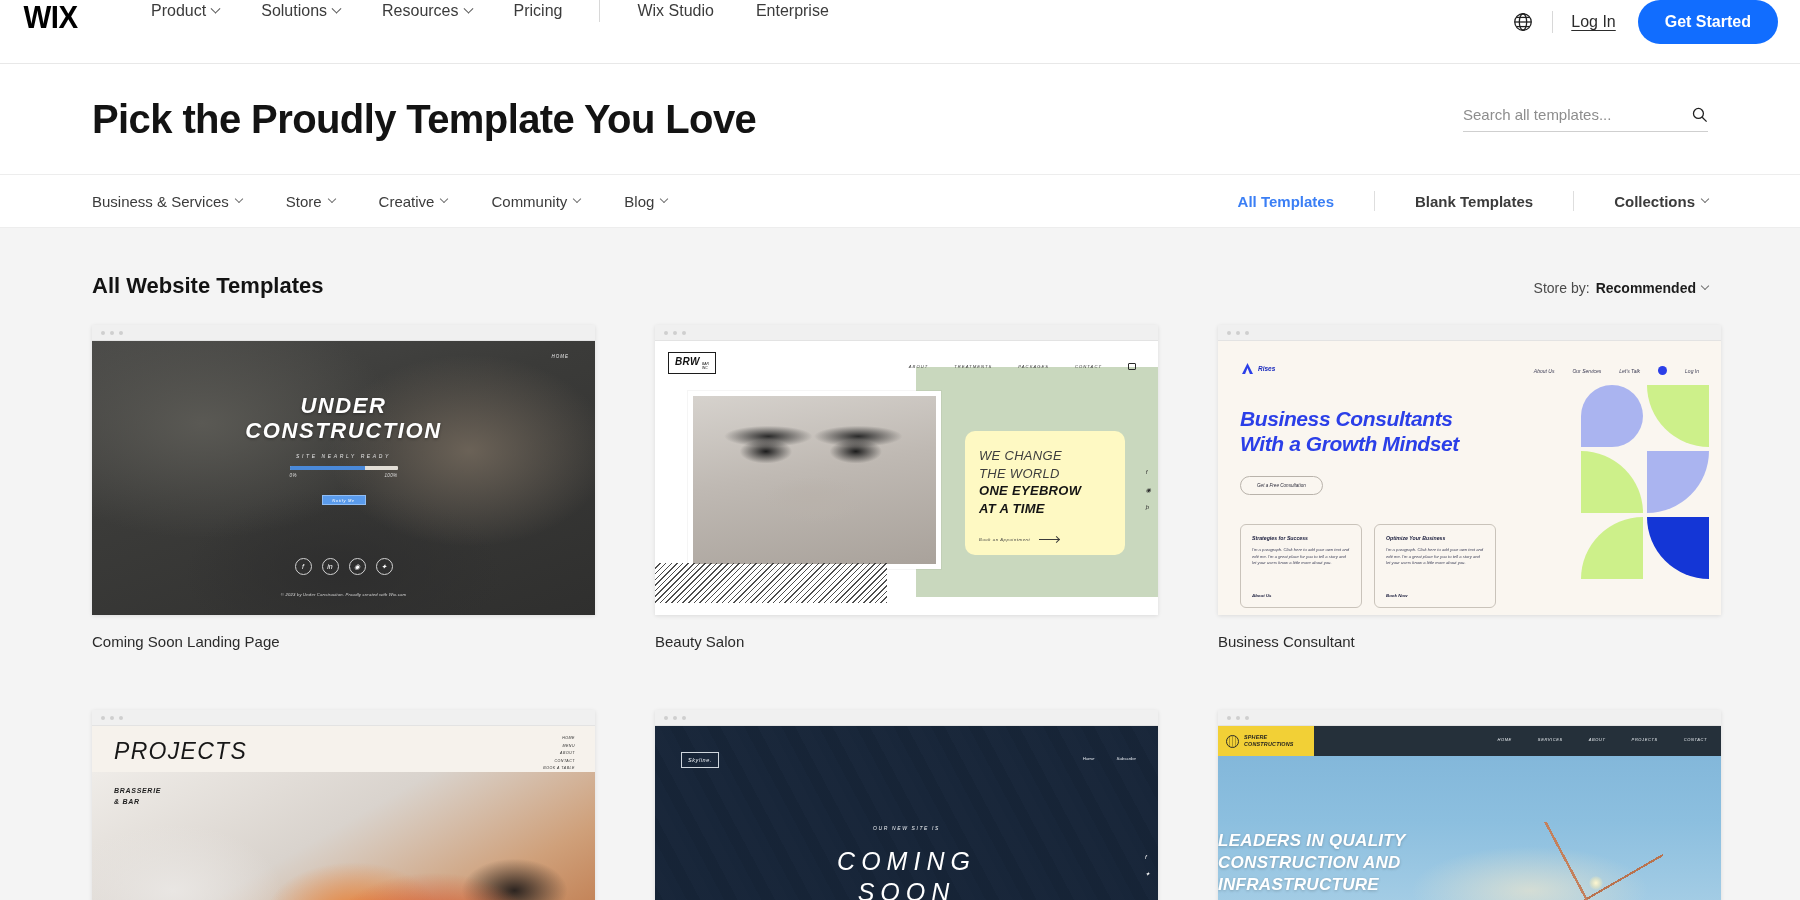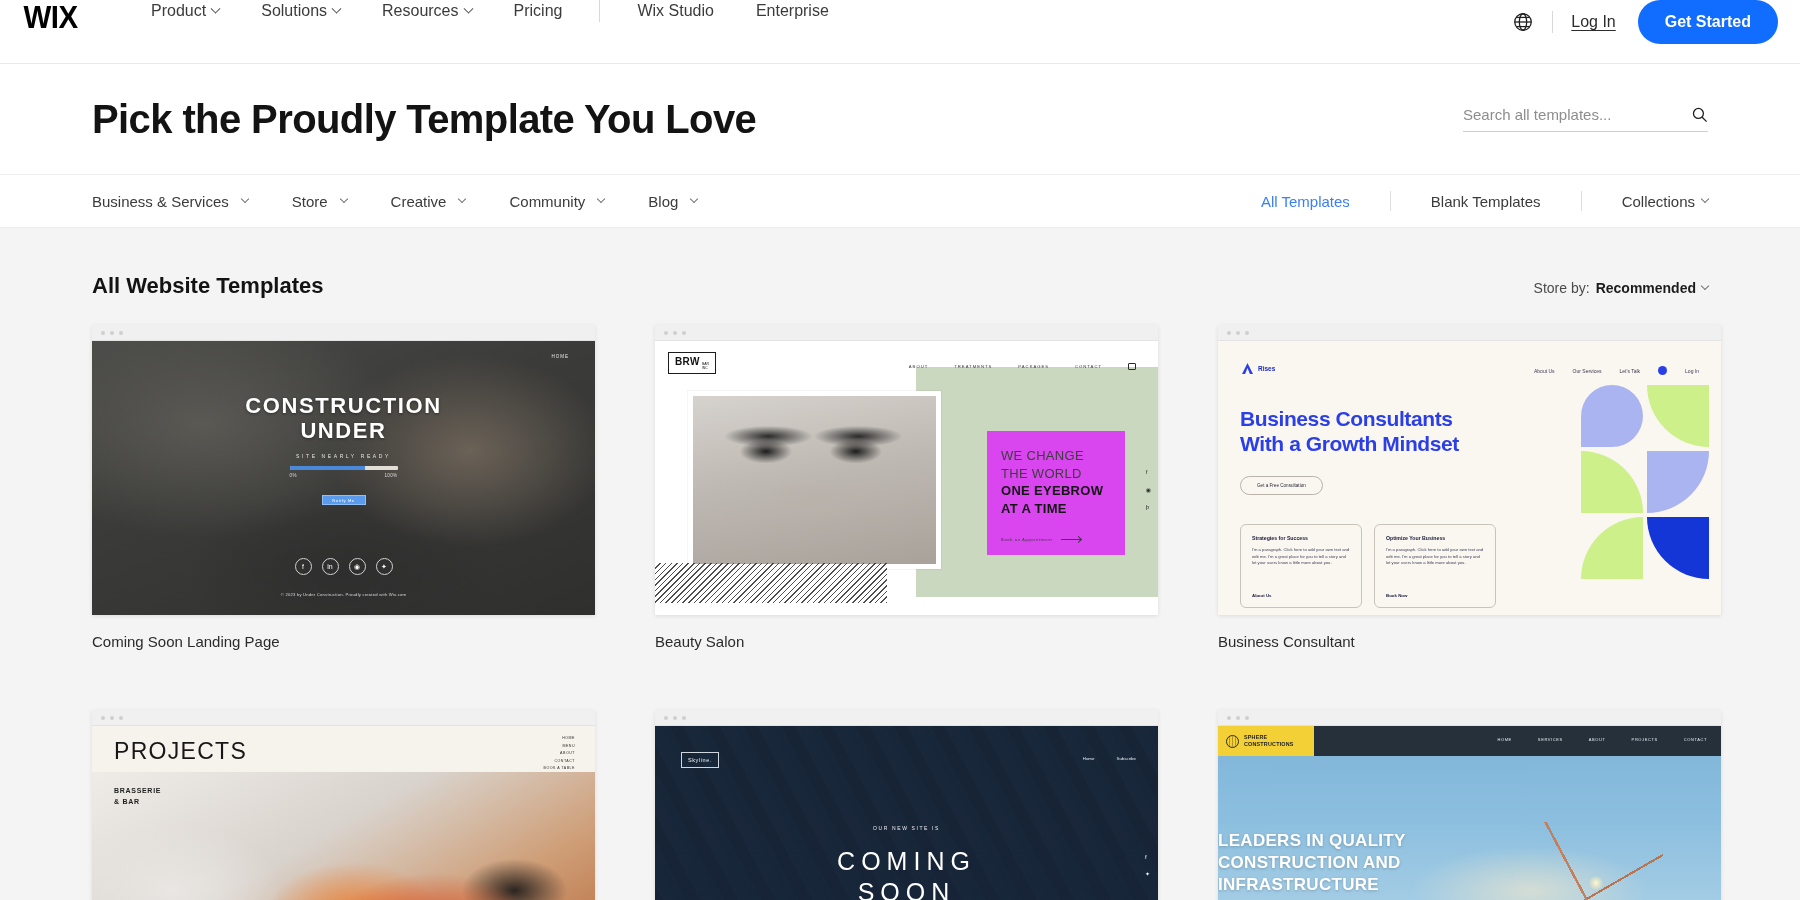--- a/index.html
+++ b/index.html
@@ -97,30 +97,30 @@
   
   .catbar {
     height: 54px;
     background: #fff;
     border-top: 1px solid #ededed;
     border-bottom: 1px solid #ededed;
     display: flex; align-items: center;
     padding: 0 92px;
   }
   .cat-item {
-    display: flex; align-items: center; gap: 13px;
+    display: flex; align-items: center; gap: 7px;
     font-size: 15px; color: #3b3b3b;
     margin-right: 44px; cursor: pointer; white-space: nowrap;
   }
   .chev-sm {
     display: inline-block; width: 6px; height: 6px;
     border-right: 1.5px solid #6a6a6a; border-bottom: 1.5px solid #6a6a6a;
     transform: rotate(45deg) translate(-1.5px,-1.5px);
   }
-  .catbar-right { margin-left: auto; display: flex; align-items: center; }
+  .catbar-right { margin-left: auto; display: flex; align-items: center; font-weight: bold; }
   .filter-link {
     font-size: 15px; color: #3b3b3b; cursor: pointer; white-space: nowrap;
     display: flex; align-items: center; gap: 7px;
   }
   .filter-link.active { color: #3b7ff5; }
   .cat-divider { width: 1px; height: 20px; background: #dedede; margin: 0 40px; }
 
   
   .content {
     background: #f4f4f4;
@@ -144,20 +144,21 @@
     grid-template-columns: repeat(3, 503px);
     gap: 60px 60px;
   }
   .card { width: 503px; }
   .thumb {
     width: 503px; height: 290px;
     background: #fff;
     box-shadow: 0 1px 4px rgba(0,0,0,0.10);
     overflow: hidden; position: relative;
     cursor: pointer;
+    font-style: italic;
   }
   .chrome {
     height: 16px; background: #f0f0f0;
     display: flex; align-items: center; gap: 5px; padding-left: 9px;
     border-bottom: 1px solid #e3e3e3;
   }
   .dot { width: 4px; height: 4px; border-radius: 50%; background: #cfcfcf; }
   .shot { position: absolute; top: 16px; left: 0; right: 0; bottom: 0; overflow: hidden; }
   .card-caption {
     font-size: 15px; color: #2b2b2b;
@@ -242,22 +243,22 @@
       radial-gradient(ellipse 30% 20% at 50% 62%, #b9b2ab 0%, rgba(185,178,171,0) 70%),
       linear-gradient(170deg, #d6d2cd 0%, #bfb9b3 45%, #a9a29b 100%);
     box-shadow: 0 0 0 1px rgba(0,0,0,0.04);
   }
   .c2-hatch {
     position: absolute; left: 0; top: 222px; width: 232px; height: 40px;
     background: repeating-linear-gradient(-45deg, #2e2e2e 0 1px, transparent 1px 4px);
     opacity: .85;
   }
   .c2-panel {
-    position: absolute; right: 33px; top: 90px; width: 138px; height: 124px;
-    background: #d946ef; padding: 16px 14px;
+    position: absolute; right: 33px; top: 90px; width: 160px; height: 124px;
+    background: #fef9c3; padding: 16px 14px; border-radius: 10px;
   }
   .c2-h {
     font-size: 13px; font-weight: 400; color: #3d3d3d;
     line-height: 1.35; letter-spacing: .3px;
     font-family: "Liberation Sans", sans-serif;
   }
   .c2-h b { font-weight: 700; color: #141414; }
   .c2-cta {
     position: absolute; bottom: 13px; left: 14px;
     display: flex; align-items: center; gap: 9px;
@@ -535,22 +536,22 @@
       <div class="thumb">
         <div class="chrome">
           <i class="dot"></i>
           <i class="dot"></i>
           <i class="dot"></i>
         </div>
         <div class="shot">
           <div class="c1">
             <div class="c1-home">HOME</div>
             <div class="c1-center">
+              <div class="c1-h">UNDER</div>
               <div class="c1-h">CONSTRUCTION</div>
-              <div class="c1-h">UNDER</div>
               <div class="c1-sub">SITE NEARLY READY</div>
               <div class="c1-bar">
                 <div class="c1-bar-fill"></div>
               </div>
               <div class="c1-pct">
                 <span>0%</span>
                 <span>100%</span>
               </div>
               <div class="c1-btn">Notify Me</div>
             </div>

